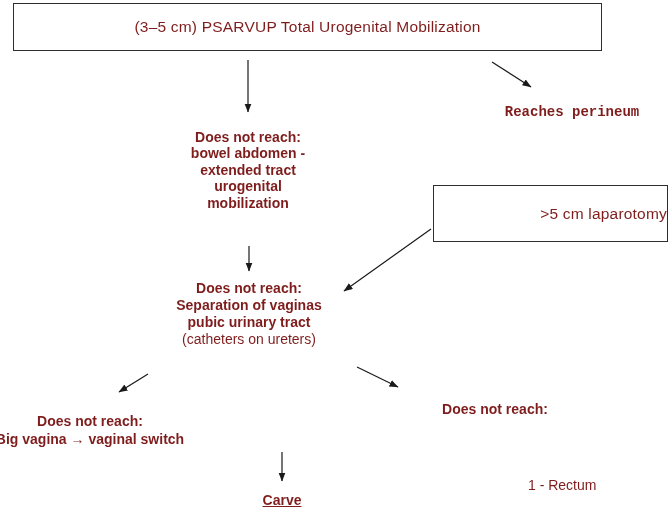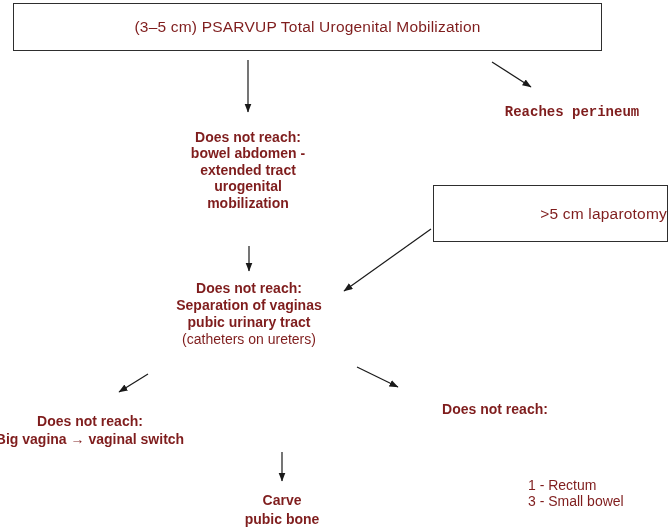--- a/index.html
+++ b/index.html
@@ -40,21 +40,21 @@
     white-space: nowrap;
   }
   .bold   { font-weight: 700; }
   .reaches      { left: 497px; top: 104px; width: 150px; font-weight: 700; font-family: Liberation Mono, monospace; }
   .open-abdomen { left: 173px; top: 129px; width: 150px; font-weight: 700; line-height: 16.4px; }
   .separation   { left: 159px; top: 280px; width: 180px; line-height: 17px; }
   .separation .note { font-weight: 400; font-size: 14px; }
   .big-vagina   { left: -5px;  top: 413px; width: 190px; font-weight: 700; line-height: 17.5px; }
   .small-vagina { left: 372px; top: 401px; width: 246px; font-weight: 700; line-height: 17px; }
   .options      { left: 528px; top: 441px; text-align: left; font-weight: 400; line-height: 16.3px; margin-top: 36px; }
-  .carve        { left: 222px; top: 491px; width: 120px; font-weight: 700; line-height: 18.5px; }
+  .carve        { left: 222px; top: 491px; width: 120px; font-weight: 700; line-height: 18.5px; text-decoration: underline; }
 </style>
 </head>
 <body>
 
 <div class="canvas">
 
   <svg class="arrows" width="672" height="527" viewBox="0 0 672 527" xmlns="http://www.w3.org/2000/svg">
     <defs>
       <marker id="ah" markerUnits="userSpaceOnUse" markerWidth="10" markerHeight="8" refX="8.5" refY="3.5" orient="auto">
         <path d="M0,0 L9,3.5 L0,7 Z" fill="#1a1a1a"></path>
@@ -98,21 +98,19 @@
     <div>Does not reach:</div>
     <div>Big vagina → vaginal switch</div>
   </div>
 
   <div class="label small-vagina">
     <div>Does not reach:</div>
   </div>
 
   <div class="label options">
     <div>1 - Rectum</div>
-    <div>3 - Small bowel</div>
   </div>
 
   <div class="label carve">
     <div>Carve</div>
-    <div>pubic bone</div>
   </div>
 
 </div>
 
 </body></html>

